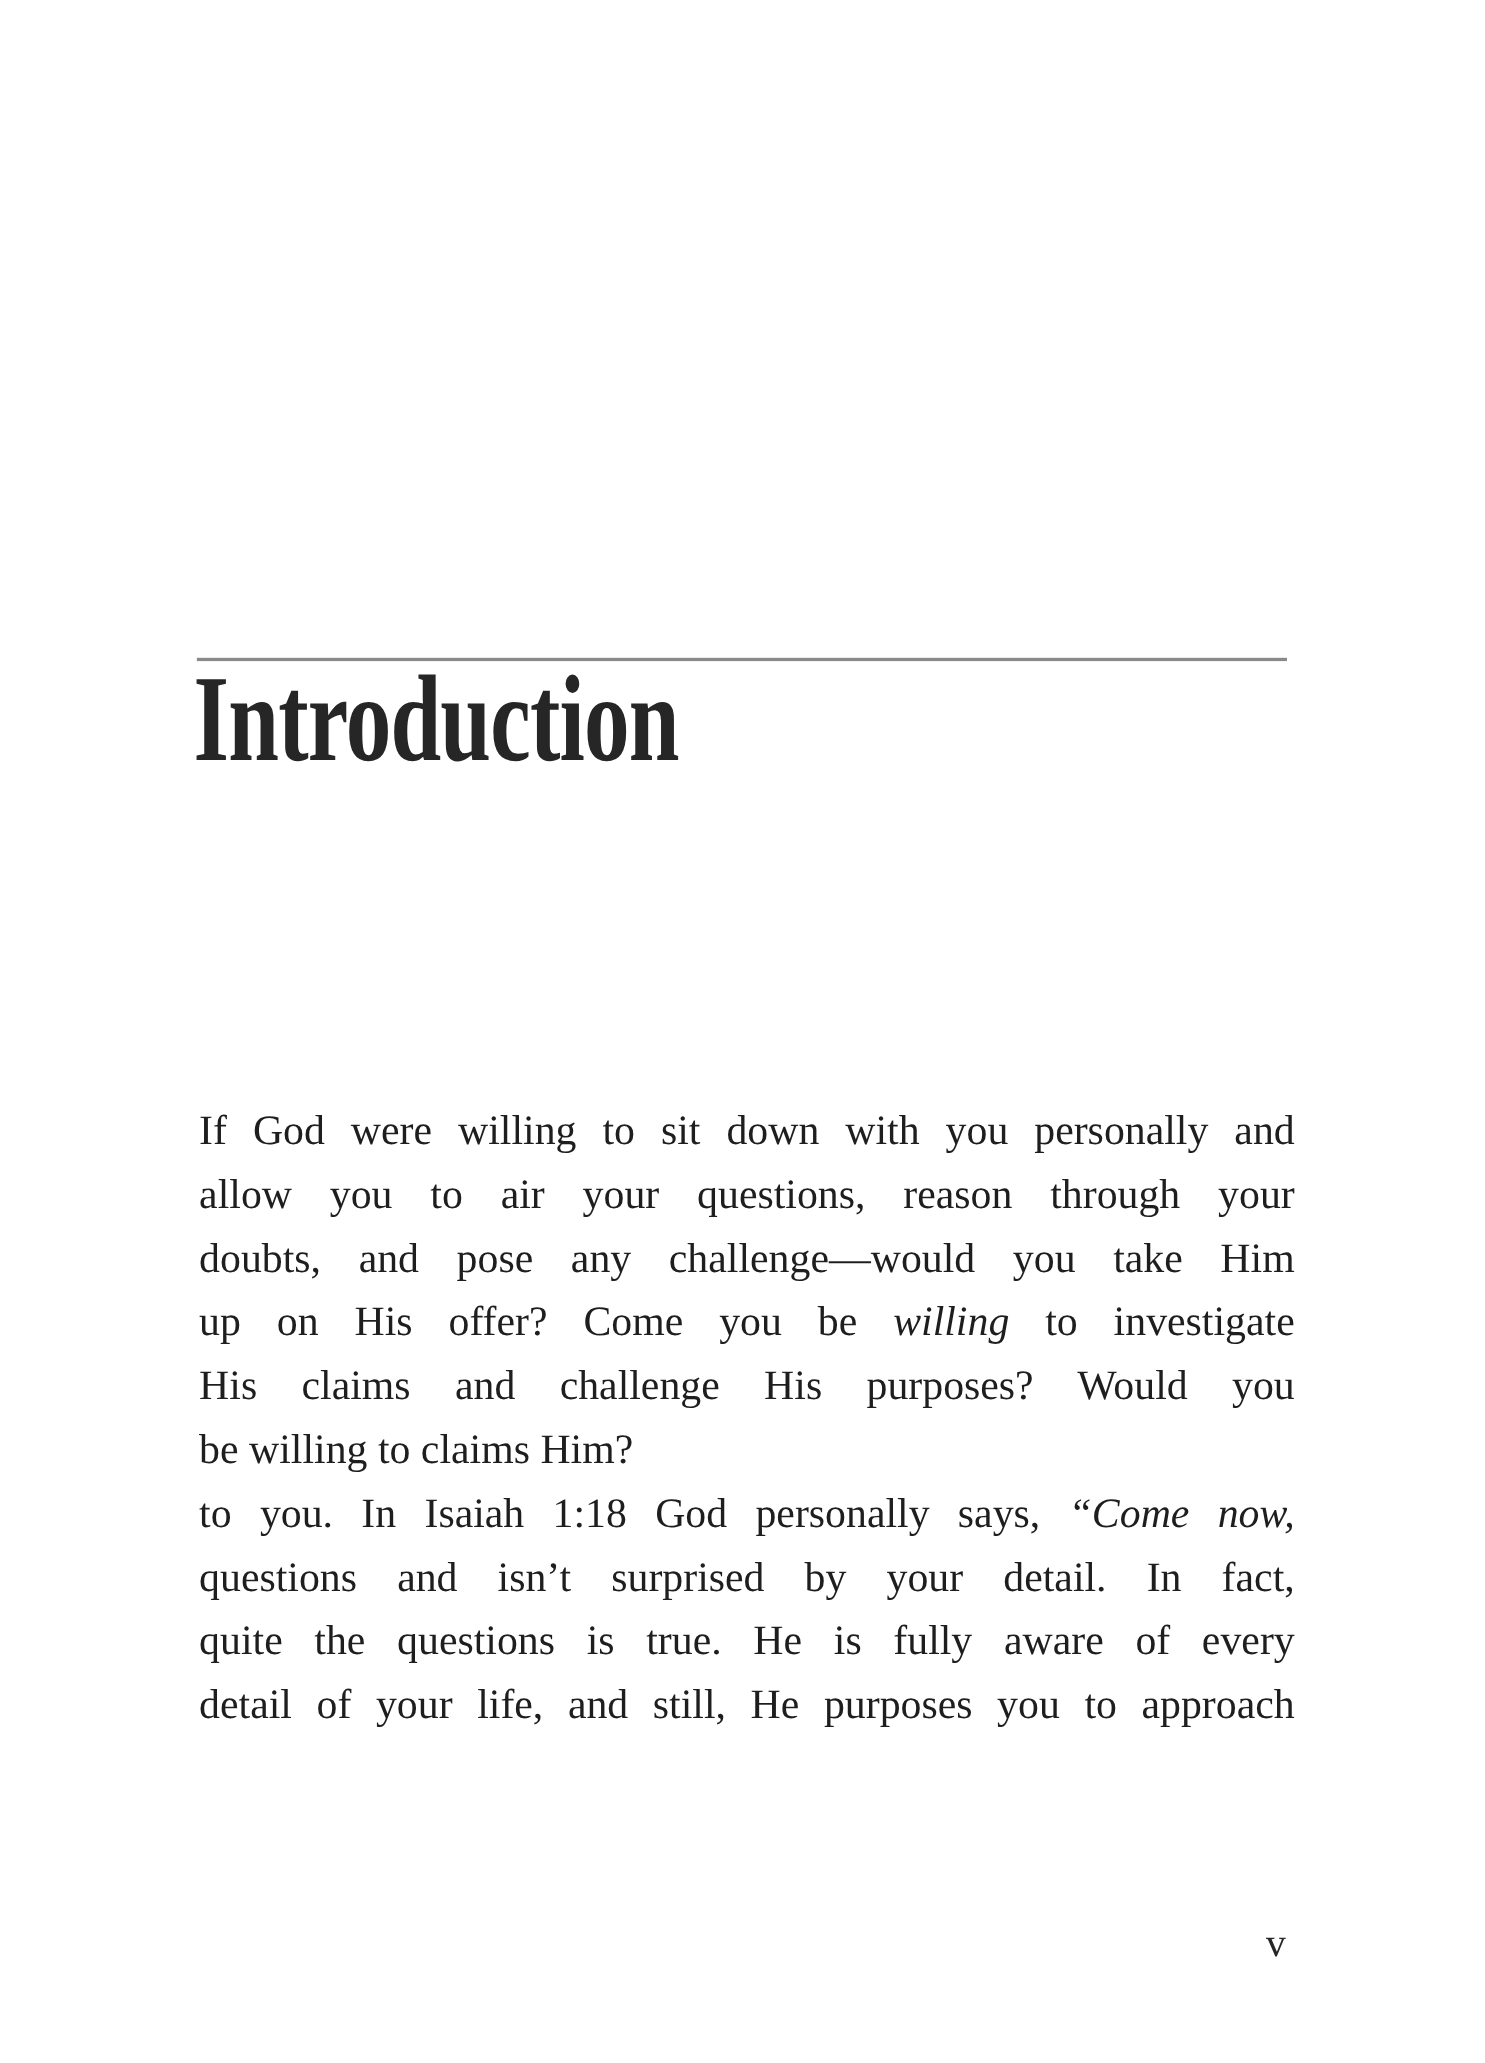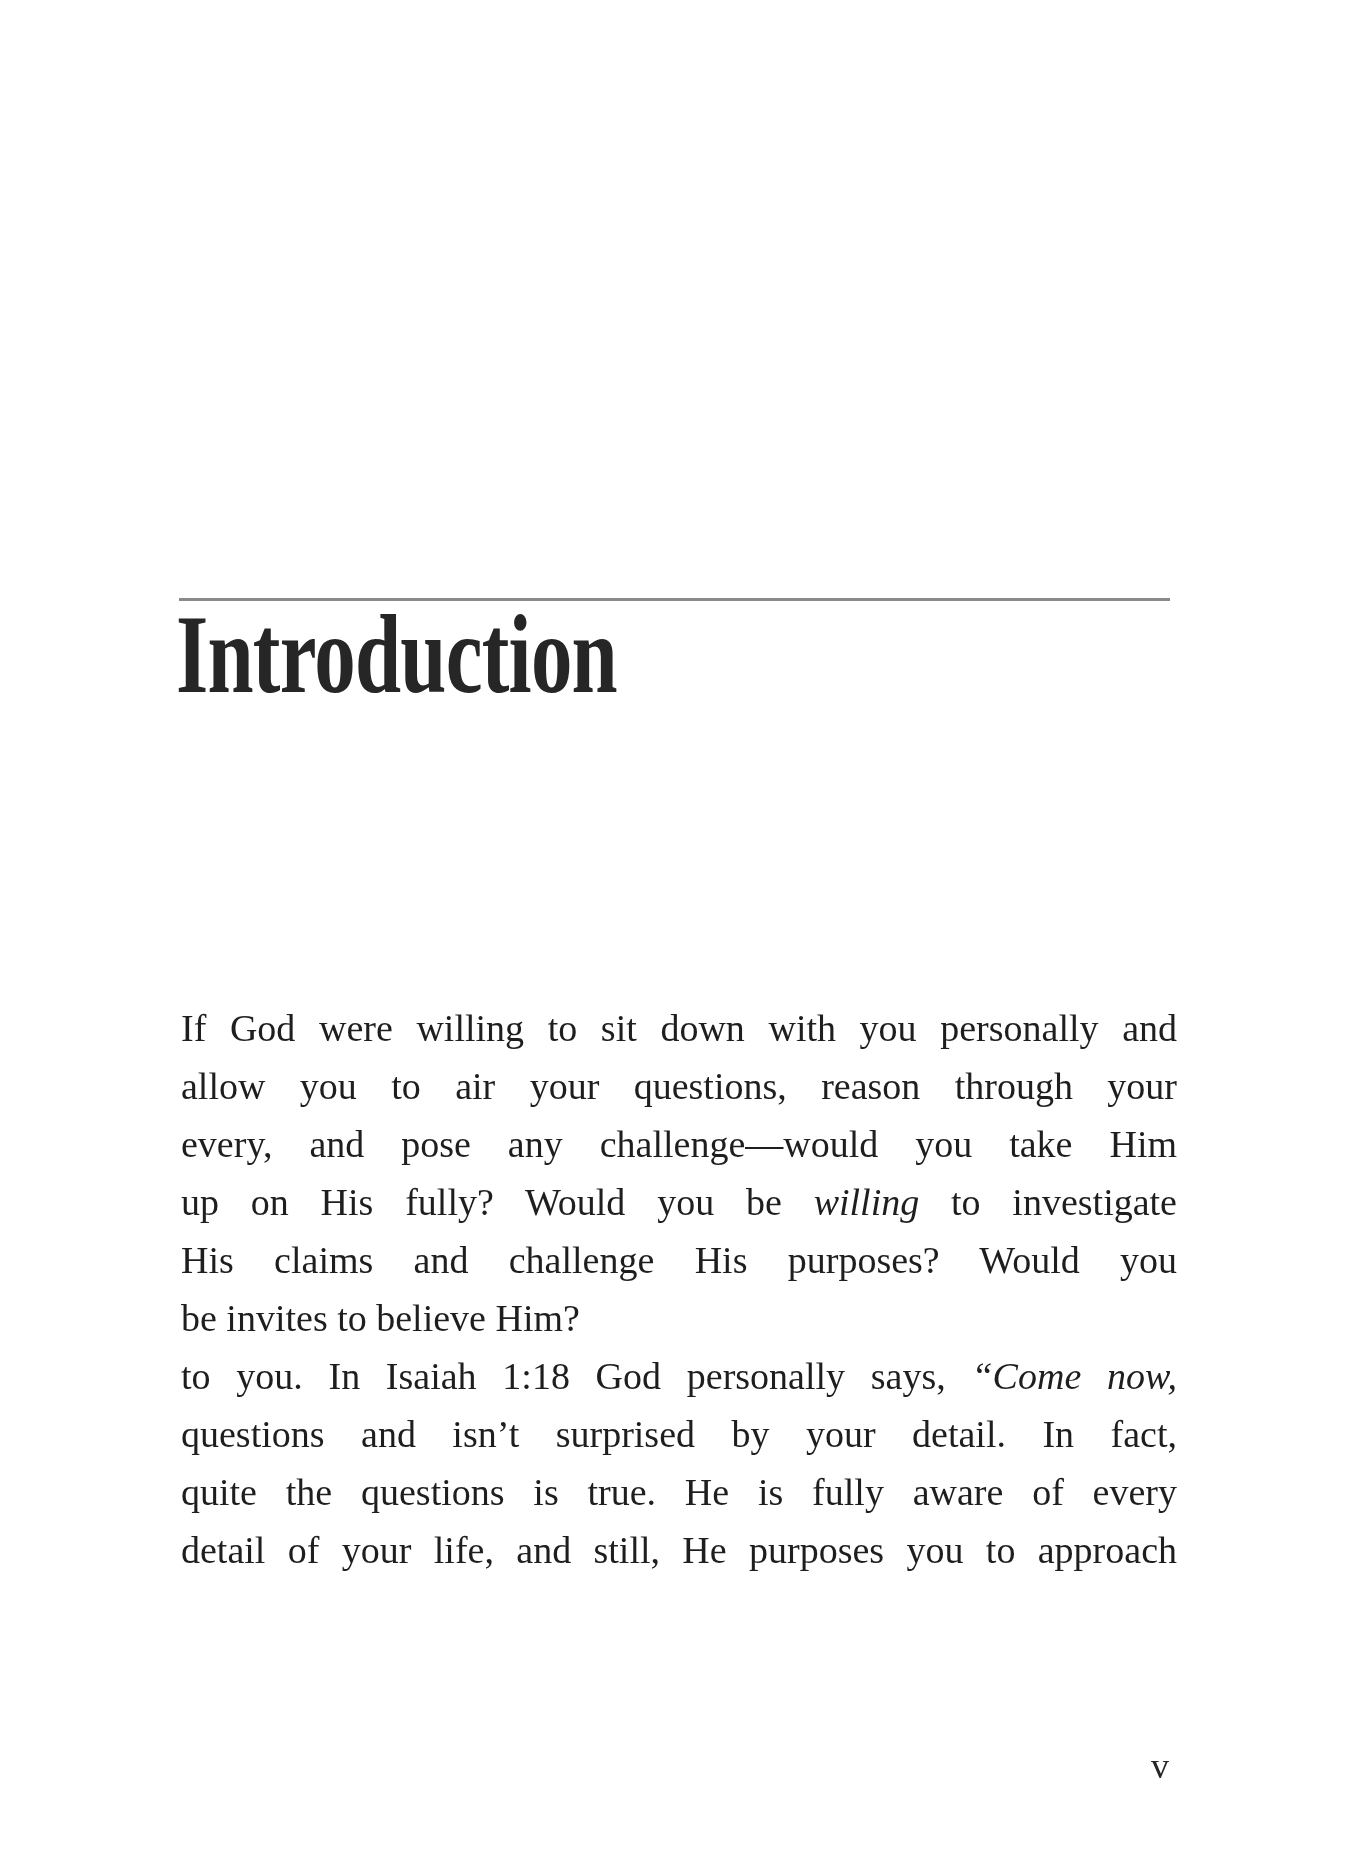--- a/index.html
+++ b/index.html
@@ -84,24 +84,24 @@
 
   <div class="chapter-rule"></div>
 
   <h1 class="chapter-title"><span class="condense">Introduction</span></h1>
 
   <div class="body-text">
 
     <div class="para">
       <div class="jline"><span class="seg">If God were willing to sit down with you personally and</span></div>
       <div class="jline"><span class="seg">allow you to air your questions, reason through your</span></div>
-      <div class="jline"><span class="seg">every, and pose any challenge—would you take Him</span></div>
-      <div class="jline"><span class="seg">up on His fully? Would you be </span><span class="seg it">willing</span><span class="seg"> to investigate</span></div>
+      <div class="jline"><span class="seg">doubts, and pose any challenge—would you take Him</span></div>
+      <div class="jline"><span class="seg">up on His offer? Come you be </span><span class="seg it">willing</span><span class="seg"> to investigate</span></div>
       <div class="jline"><span class="seg">His claims and challenge His purposes? Would you</span></div>
-      <div class="jline lastline"><span class="seg">be invites to believe Him?</span></div>
+      <div class="jline lastline"><span class="seg">be willing to claims Him?</span></div>
     </div>
 
     <div class="para">
       <div class="jline"><span class="seg">to you. In Isaiah 1:18 God personally says, </span><span class="seg it">“Come now,</span></div>
       <div class="jline"><span class="seg">questions and isn’t surprised by your detail. In fact,</span></div>
       <div class="jline"><span class="seg">quite the questions is true. He is fully aware of every</span></div>
       <div class="jline"><span class="seg">detail of your life, and still, He purposes you to approach</span></div>
     </div>
 
   </div>

